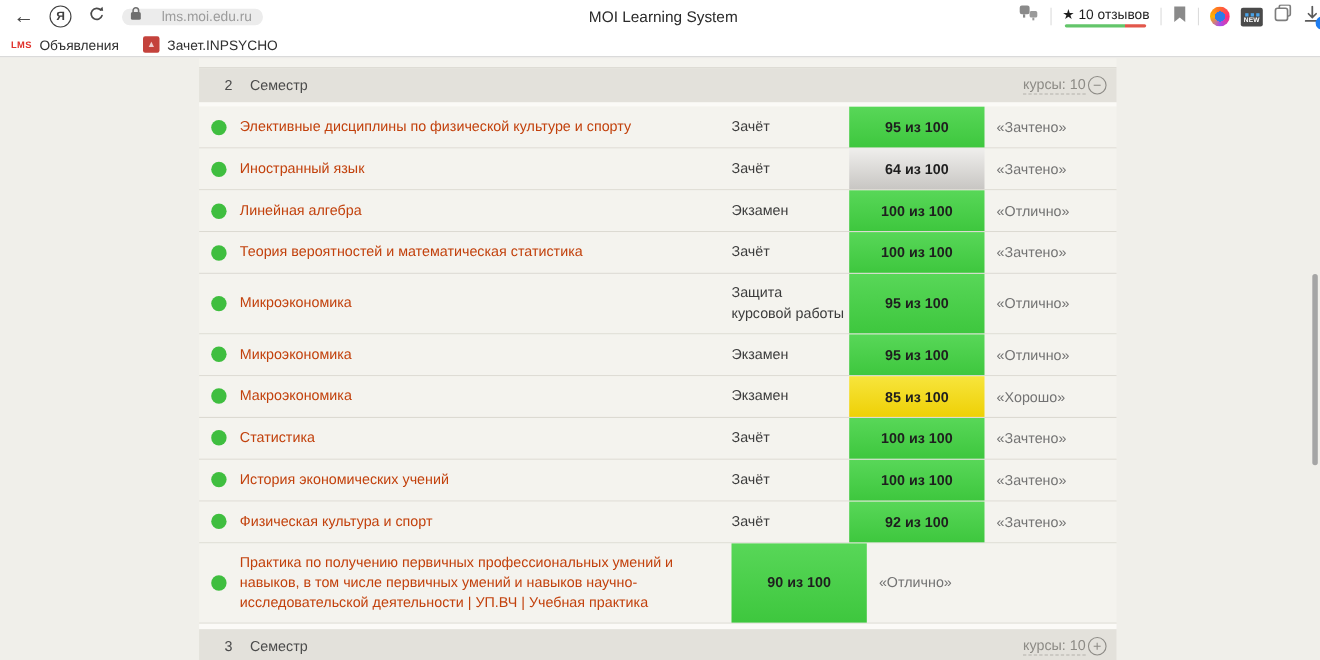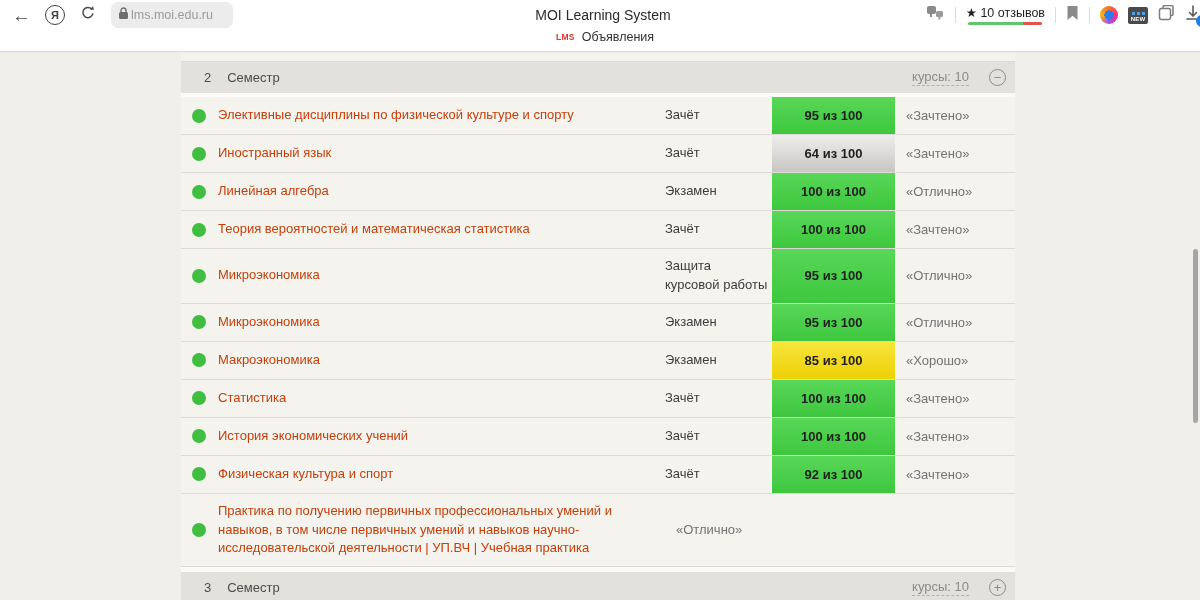--- a/index.html
+++ b/index.html
@@ -6,22 +6,22 @@
   html,body { width:1200px; height:600px; overflow:hidden; }
   body { font-family:"Liberation Sans","DejaVu Sans",sans-serif; background:#f0efea; position:relative; }
 
   
   .topbar { height:30px; background:#ffffff; display:flex; align-items:center; position:relative; }
   .nav-group { display:flex; align-items:center; gap:14px; padding-left:12px; }
   .back-arrow { font-size:19px; color:#4a4a4a; line-height:1; cursor:default; }
   .ya-logo { width:20px; height:20px; border:1.6px solid #3f3f3f; border-radius:50%;
              display:flex; align-items:center; justify-content:center;
              font-size:11px; font-weight:bold; color:#3f3f3f; }
-  .addr-pill { margin-left:14px; height:26px; background:#ececec; border-radius:7px;
-               display:flex; align-items:center; padding:0 10px 1px 7px; gap:2px; min-width:122px; }
+  .addr-pill { margin-left:14px; height:15px; background:#ececec; border-radius:7px;
+               display:flex; align-items:center; padding:0 10px 1px 7px; gap:18px; min-width:122px; }
   .addr-url { font-size:12.5px; color:#9b9b9b; }
   .page-title { position:absolute; left:603px; transform:translateX(-50%); top:7px;
                 font-size:14px; color:#2b2b2b; white-space:nowrap; }
   .right-cluster { position:absolute; right:0; top:0; height:30px; display:flex; align-items:center; gap:10px; padding-right:0; }
   .vsep { width:1px; height:16px; background:#dcdcdc; }
   .reviews { display:flex; flex-direction:column; align-items:center; gap:2px; }
   .reviews-text { font-size:12.5px; color:#1f1f1f; white-space:nowrap; }
   .rating-bar { width:74px; height:3px; border-radius:2px;
                 background:linear-gradient(90deg,#63c56a 0 74%,#e2574b 74% 100%); }
   .ext-circle { width:18px; height:18px; border-radius:50%;
@@ -30,37 +30,37 @@
   .new-icon { width:20px; height:17px; background:#4a4a4a; border-radius:2px;
               display:flex; flex-direction:column; align-items:center; justify-content:flex-end; padding-bottom:2px; }
   .new-dots { display:flex; gap:2px; margin-bottom:1px; }
   .new-dots span { width:3px; height:3px; background:#4aa3e8; }
   .new-text { font-size:6px; font-weight:bold; color:#ffffff; letter-spacing:.2px; line-height:1; }
   .dl-wrap { position:relative; width:18px; height:20px; margin-right:-3px; }
   .dl-badge { position:absolute; right:-5px; bottom:-2px; width:12px; height:12px; border-radius:50%;
               background:#1e7df0; color:#fff; font-size:8.5px; display:flex; align-items:center; justify-content:center; }
 
   .bookbar { height:22px; background:#ffffff; border-bottom:1px solid #d6d6d6;
-             display:flex; align-items:center; gap:22px; padding-left:10px;flex-direction:column; }
+             display:flex; align-items:center; gap:22px; padding-left:10px; }
   .bm { display:flex; align-items:center; gap:7px; cursor:default; }
   .bm-label { font-size:12.5px; color:#303030; }
   .fav-lms { font-size:8.5px; font-weight:bold; color:#e0312b; letter-spacing:.3px; }
   .fav-red { width:15px; height:15px; background:#c4423c; border-radius:2px;
              display:flex; align-items:center; justify-content:center;
              color:rgba(255,255,255,.75); font-size:8px; line-height:1; }
 
   
   .content { position:absolute; top:53px; left:0; right:0; bottom:0; background:#f0efea; }
   .gradebook { position:absolute; left:181px; top:0; width:834px; }
   .row-remnant { height:9px; background:#f4f3ee; border-bottom:1px solid #dcdad2; }
   .sem-header { height:31px; background:#e3e1db; display:flex; align-items:center;
                 font-size:13px; color:#4b4b4b; }
   .sem-num { margin-left:23px; }
   .sem-label { margin-left:16px; }
-  .sem-right { margin-left:auto; display:flex; align-items:center; gap:20px; margin-right:9px; color:#8d8b86; }
+  .sem-right { margin-left:auto; display:flex; align-items:center; gap:2px; margin-right:9px; color:#8d8b86; }
   .courses-link { font-size:13px; color:#8d8b86; border-bottom:1px dashed #b3b1ab; padding-bottom:1px; cursor:default; }
   .circle-icon { width:17px; height:17px; border:1.4px solid #8d8b86; border-radius:50%;
                  display:flex; align-items:center; justify-content:center;
                  font-size:13px; line-height:1; color:#8d8b86; cursor:default; }
   .header-gap { height:4px; background:#fbfaf7; }
 
   .row { display:flex; align-items:center; min-height:38px; background:#f4f3ee;
          border-bottom:1px solid #dcdad2; }
   .cell-dot { width:37px; flex:none; align-self:stretch; display:flex; align-items:center; }
   .dot { width:14px; height:14px; border-radius:50%; background:#3fbe3f; margin-left:11px; }
@@ -272,20 +272,21 @@
     <div class="cell-type">Зачёт</div>
     <div class="cell-score badge-green">92 из 100</div>
     <div class="cell-grade">«Зачтено»</div>
   </div>
 
   <div class="row">
     <span class="cell-dot">
       <span class="dot"></span>
     </span>
     <a class="cell-course" href="#">Практика по получению первичных профессиональных умений и навыков, в том числе первичных умений и навыков научно-исследовательской деятельности | УП.ВЧ | Учебная практика</a>
+    <div class="cell-score badge-green">90 из 100</div>
     <div class="cell-grade">«Отлично»</div>
   </div>
 </div>
 
     <div class="header-gap" style="height:5px;"></div>
     <div class="sem-header">
       <span class="sem-num">3</span>
       <span class="sem-label">Семестр</span>
       <span class="sem-right">
         <span class="courses-link">курсы: 10</span>

